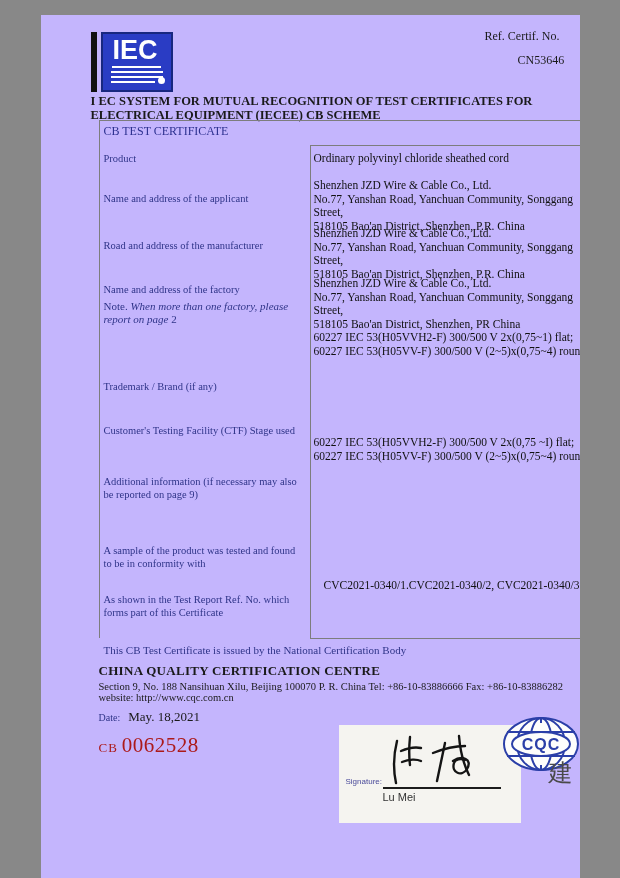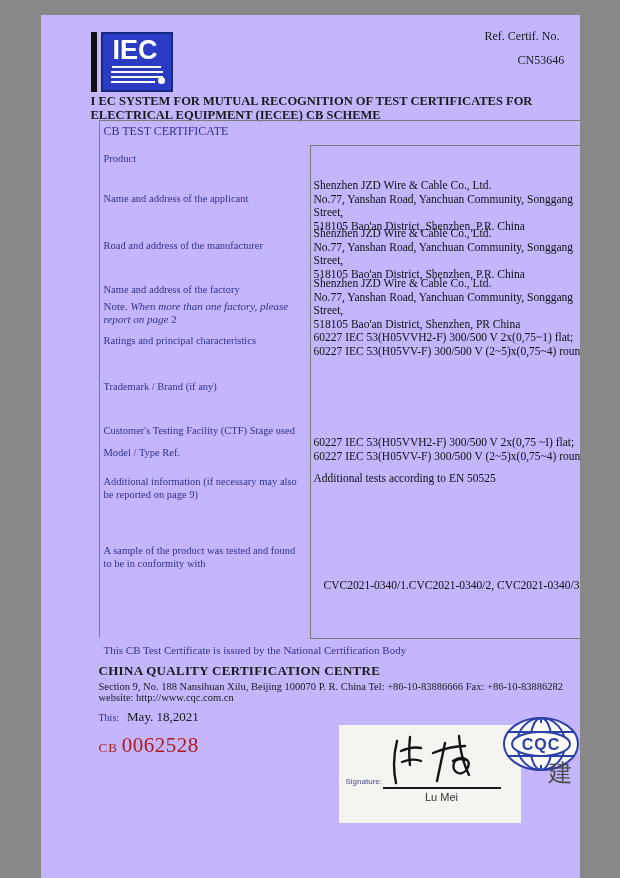--- a/index.html
+++ b/index.html
@@ -52,21 +52,21 @@
   .date-label{font-size:10px;color:#2f3488;margin-right:8px;}
   .cb-number{left:58px;top:718px;color:#ac1a1a;}
   .cb-small{font-size:13px;letter-spacing:1px;}
   .cb-big{font-size:21px;letter-spacing:.5px;}
 
   
   .sig-patch{left:298px;top:710px;width:182px;height:98px;background:#f5f4f0;}
   .sig-label{left:305px;top:762px;font-size:8px;color:#4a4a9a;font-family:"Liberation Sans",sans-serif;}
   .sig-svg{left:342px;top:716px;}
   .sig-line{left:342px;top:772px;width:118px;height:2px;background:#1c1c1c;}
-  .sig-name{left:342px;top:776px;width:118px;text-align:center;font-size:11px;color:#333;font-family:"Liberation Sans",sans-serif;}
+  .sig-name{left:342px;top:776px;width:118px;text-align:left;font-size:11px;color:#333;font-family:"Liberation Sans",sans-serif;}
   .cqc-logo{left:458px;top:700px;}
   .jian{left:508px;top:742px;font-size:24px;color:#4a4a4a;font-family:"DejaVu Sans",sans-serif;}
 
   .scan-edge{left:610px;top:300px;width:2px;height:578px;background:#d8d8d6;}
 </style>
 </head>
 <body>
 
 <div class="page">
 
@@ -82,63 +82,62 @@
   </div>
   <div class="abs ref-label">Ref. Certif. No.</div>
   <div class="abs cert-no">CN53646</div>
   <div class="abs scheme-title">I EC SYSTEM FOR MUTUAL RECOGNITION OF TEST CERTIFICATES FOR ELECTRICAL EQUIPMENT (IECEE) CB SCHEME</div>
 
   <div class="abs cert-box">
     <div class="cb-title">CB TEST CERTIFICATE</div>
     <div class="value-box"></div>
 
     <div class="lbl lbl-product">Product</div>
+    <div class="val val-product">Ordinary polyvinyl chloride sheathed cord</div>
 
     <div class="lbl lbl-applicant">Name and address of the applicant</div>
     <div class="val val-applicant">Shenzhen JZD Wire &amp; Cable Co., Ltd.
 No.77, Yanshan Road, Yanchuan Community, Songgang Street,
 518105 Bao'an District, Shenzhen, P.R. China</div>
 
     <div class="lbl lbl-manufacturer">Road and address of the manufacturer</div>
     <div class="val val-manufacturer">Shenzhen JZD Wire &amp; Cable Co., Ltd.
 No.77, Yanshan Road, Yanchuan Community, Songgang Street,
 518105 Bao'an District, Shenzhen, P.R. China</div>
 
     <div class="lbl lbl-factory">Name and address of the factory</div>
     <div class="lbl lbl-note note"><span>Note. </span><span class="it">When more than one factory, please report on page </span><span>2</span></div>
     <div class="val val-factory">Shenzhen JZD Wire &amp; Cable Co., Ltd.
 No.77, Yanshan Road, Yanchuan Community, Songgang Street,
 518105 Bao'an District, Shenzhen, PR China</div>
 
-    <div class="lbl lbl-ratings">Ratings and principal characteristics</div>
     <div class="val val-ratings">60227 IEC  53(H05VVH2-F) 300/500 V 2x(0,75~1) flat;
 60227 IEC  53(H05VV-F) 300/500 V (2~5)x(0,75~4) round;</div>
 
     <div class="lbl lbl-trademark">Trademark / Brand (if any)</div>
 
     <div class="lbl lbl-ctf">Customer's Testing Facility (CTF) Stage used</div>
 
-    <div class="lbl lbl-model">Model / Type Ref.</div>
     <div class="val val-model">60227 IEC  53(H05VVH2-F) 300/500 V 2x(0,75 ~I) flat;
 60227 IEC  53(H05VV-F) 300/500 V (2~5)x(0,75~4) round;</div>
 
     <div class="lbl lbl-addinfo">Additional information (if necessary may also be reported on page 9)</div>
-    <div class="val val-addinfo">Additional tests according to EN 50525</div>
 
     <div class="lbl lbl-conformity">A sample of the product was tested and found to be in conformity with</div>
 
+    <div class="lbl lbl-testreport">As shown in the Test Report Ref. No. which forms part of this Certificate</div>
     <div class="val val-testreport">CVC2021-0340/1.CVC2021-0340/2, CVC2021-0340/3;</div>
   </div>
 
   <div class="abs centre-name">CHINA QUALITY CERTIFICATION CENTRE</div>
   <div class="abs issued-line">This CB Test Certificate is issued by the National Certification Body</div>
   <div class="abs centre-address">Section 9, No. 188 Nansihuan Xilu, Beijing 100070 P. R. China Tel: +86-10-83886666 Fax: +86-10-83886282 website: http://www.cqc.com.cn</div>
 
   <div class="abs date-row">
-    <span class="date-label">This:</span><span>May. 18,2021</span>
+    <span class="date-label">Date:</span><span>May. 18,2021</span>
   </div>
 
   <div class="abs cb-number">
     <span class="cb-small">CB</span>
     <span class="cb-big">0062528</span>
   </div>
 
   <div class="abs sig-patch"></div>
   <div class="abs sig-label">Signature:</div>
   <svg class="abs sig-svg" width="120" height="56" viewBox="0 0 120 56">

